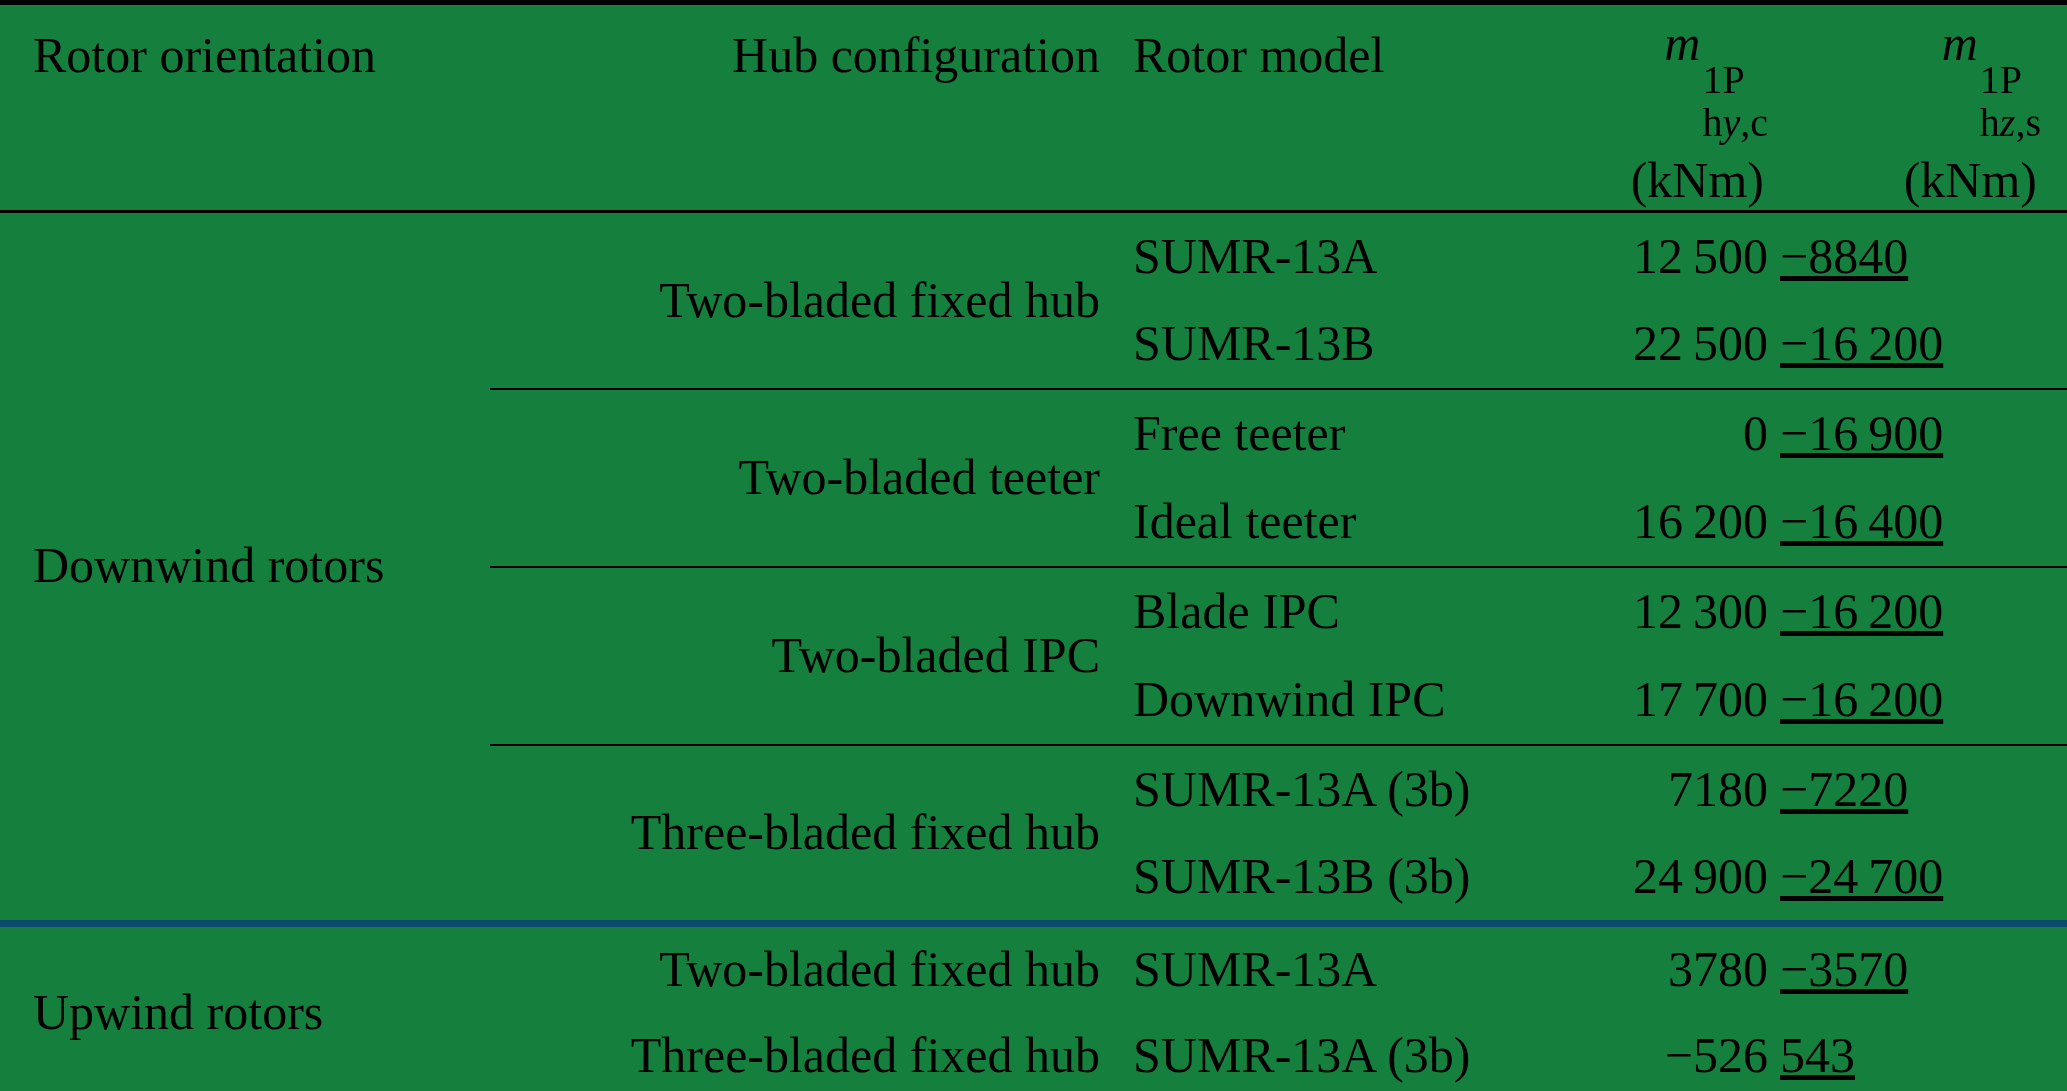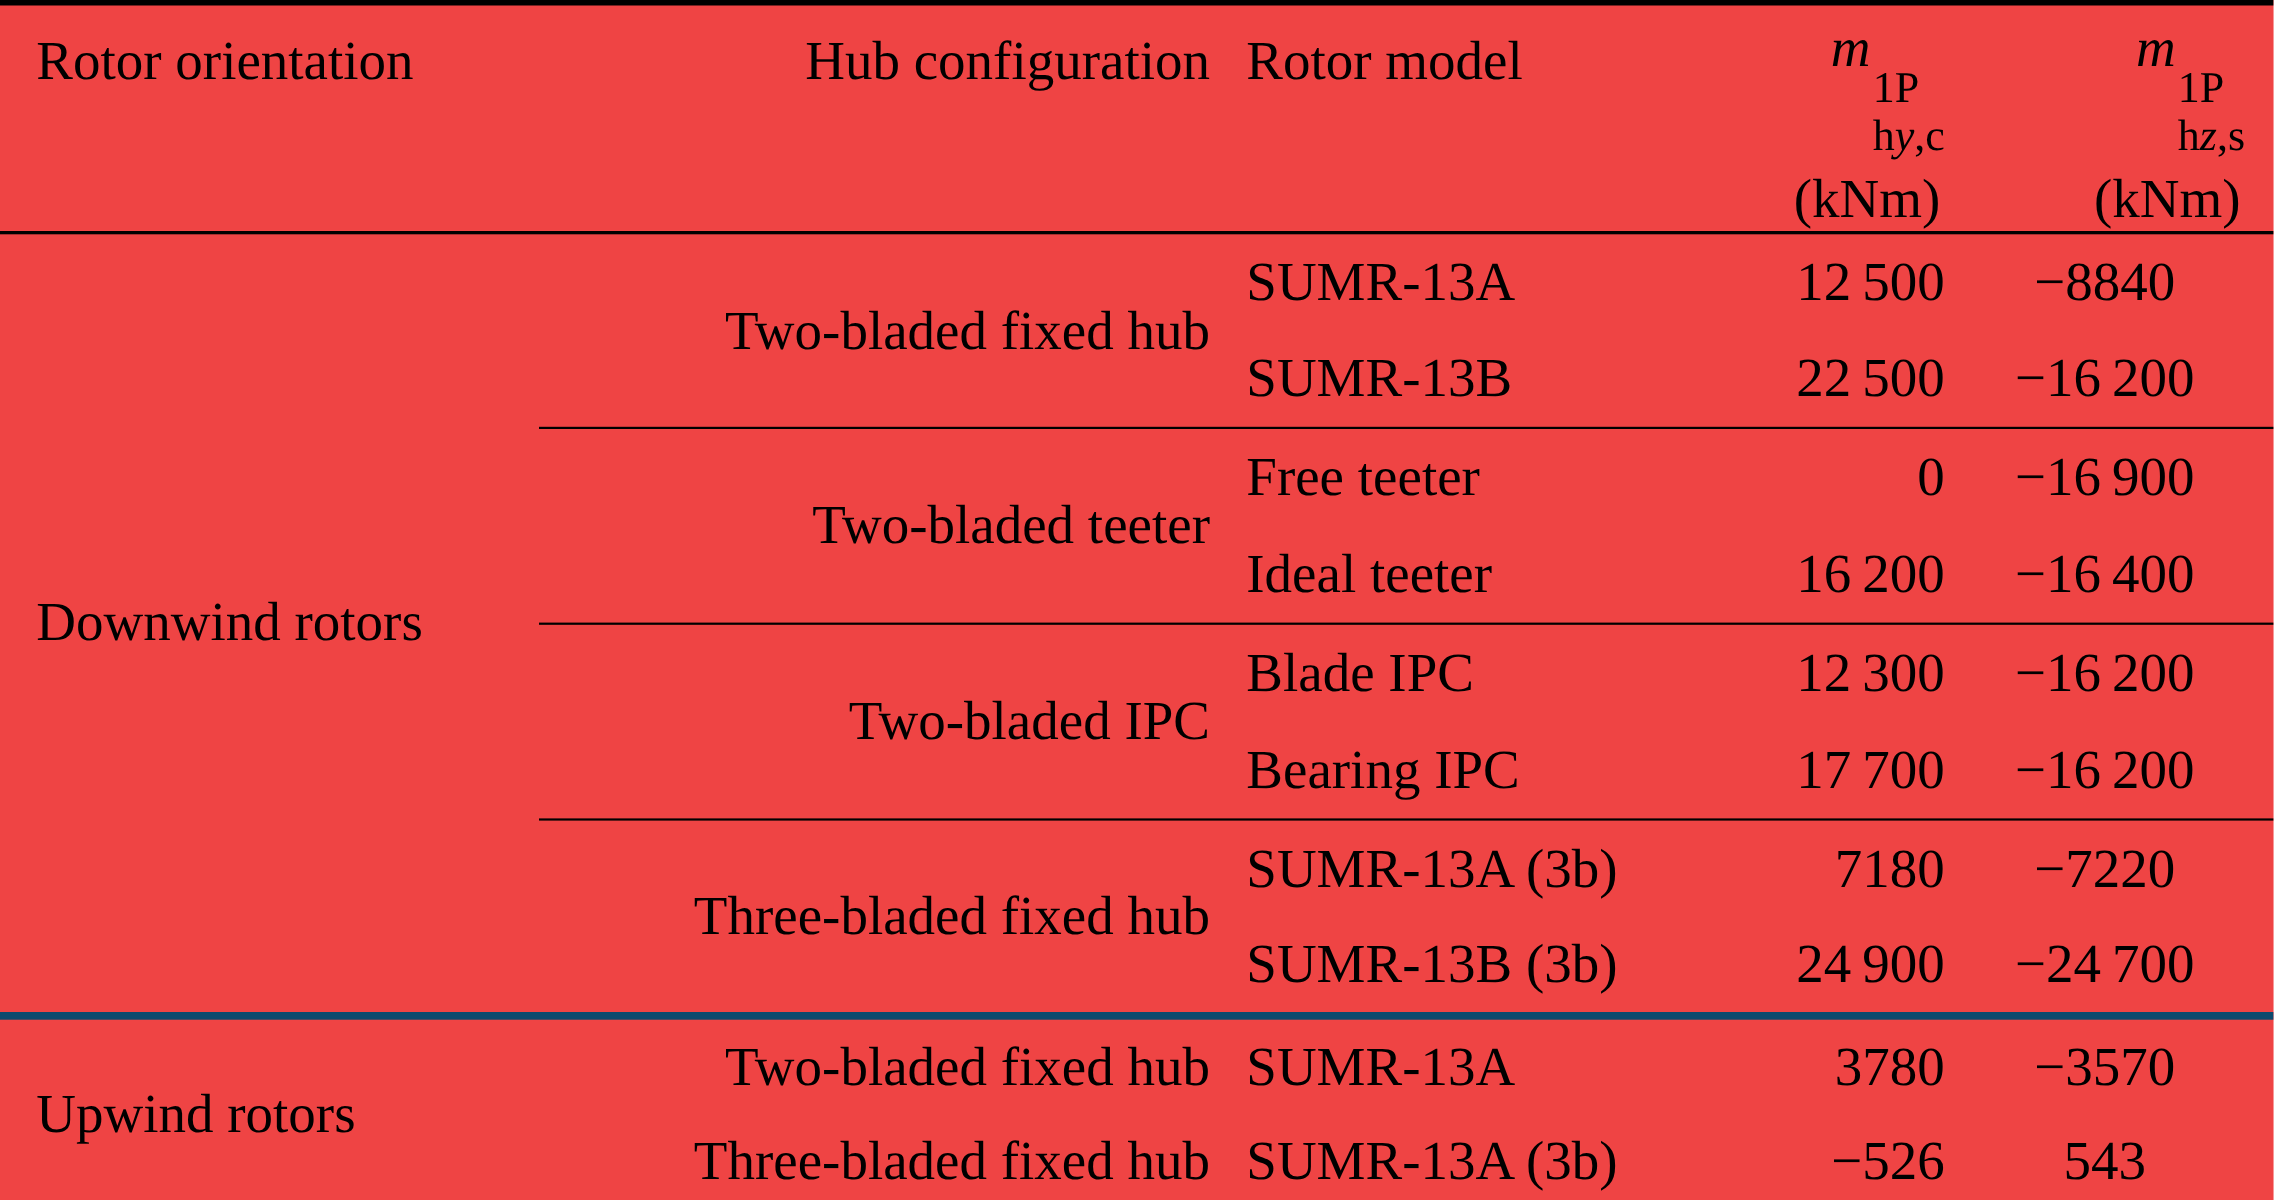--- a/index.html
+++ b/index.html
@@ -1,19 +1,19 @@
 <!DOCTYPE html>
 <html><head>
 <meta charset="utf-8">
 <style>
   html, body { margin: 0; padding: 0; background: #ffffff; }
   .page {
     width: 2067px;
     height: 1091px;
-    background: #ef4444;
+    background: #15803d;
     overflow: hidden;
     font-family: "Liberation Serif", "DejaVu Serif", serif;
     color: #000000;
   }
   table.paper-table {
     width: 2067px;
     border-collapse: collapse;
     table-layout: fixed;
     font-size: 50px;
     line-height: 1.15;
@@ -38,21 +38,21 @@
   th.c1h, td.col1 { padding-left: 33px; }
   th.c2h, td.col2 { padding-left: 33px; text-align: right; }
   th.c3h, td.col3 { padding-left: 33px; }
   th.num-h { text-align: right; padding-top: 10px; }
   th.c4h { padding-right: 12px; }
   th.c5h { padding-right: 26px; }
 
   tbody tr { height: 89px; }
   tbody td { vertical-align: middle; }
   td.col4 { text-align: right; padding-right: 12px; }
-  td.col5 { text-align: center; padding-right: 20px; }
+  td.col5 { text-align: left; padding-right: 20px; text-decoration: underline; }
 
   
   .pr { border-bottom: 2px solid #000; }
   
   .mr { border-bottom: 7px solid #0c4a6e; }
 
   
   .math { white-space: nowrap; }
   .mvar { font-style: italic; }
   .supsub {
@@ -126,21 +126,21 @@
         <td class="col5 pr">−16 400</td>
       </tr>
 
       <tr>
         <td class="col2 pr" rowspan="2">Two-bladed IPC</td>
         <td class="col3">Blade IPC</td>
         <td class="col4">12 300</td>
         <td class="col5">−16 200</td>
       </tr>
       <tr>
-        <td class="col3 pr">Bearing IPC</td>
+        <td class="col3 pr">Downwind IPC</td>
         <td class="col4 pr">17 700</td>
         <td class="col5 pr">−16 200</td>
       </tr>
 
       <tr>
         <td class="col2 mr" rowspan="2">Three-bladed fixed hub</td>
         <td class="col3">SUMR-13A (3b)</td>
         <td class="col4">7180</td>
         <td class="col5">−7220</td>
       </tr>

